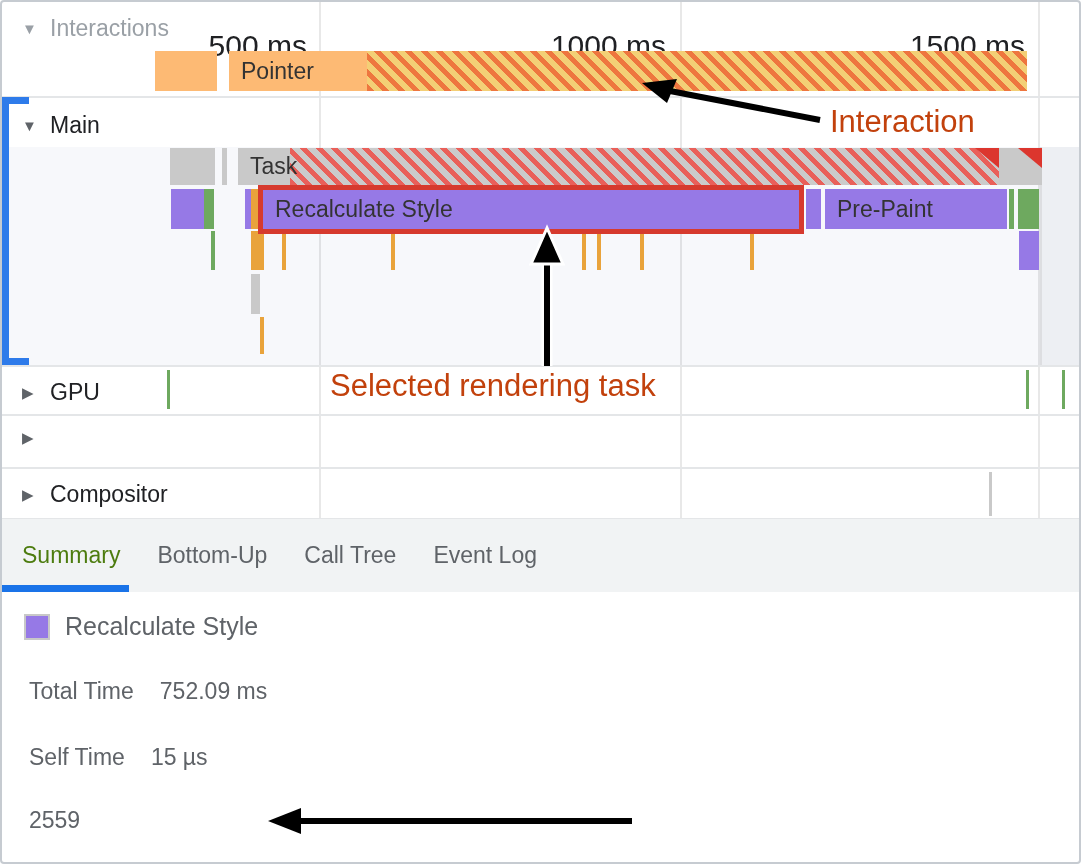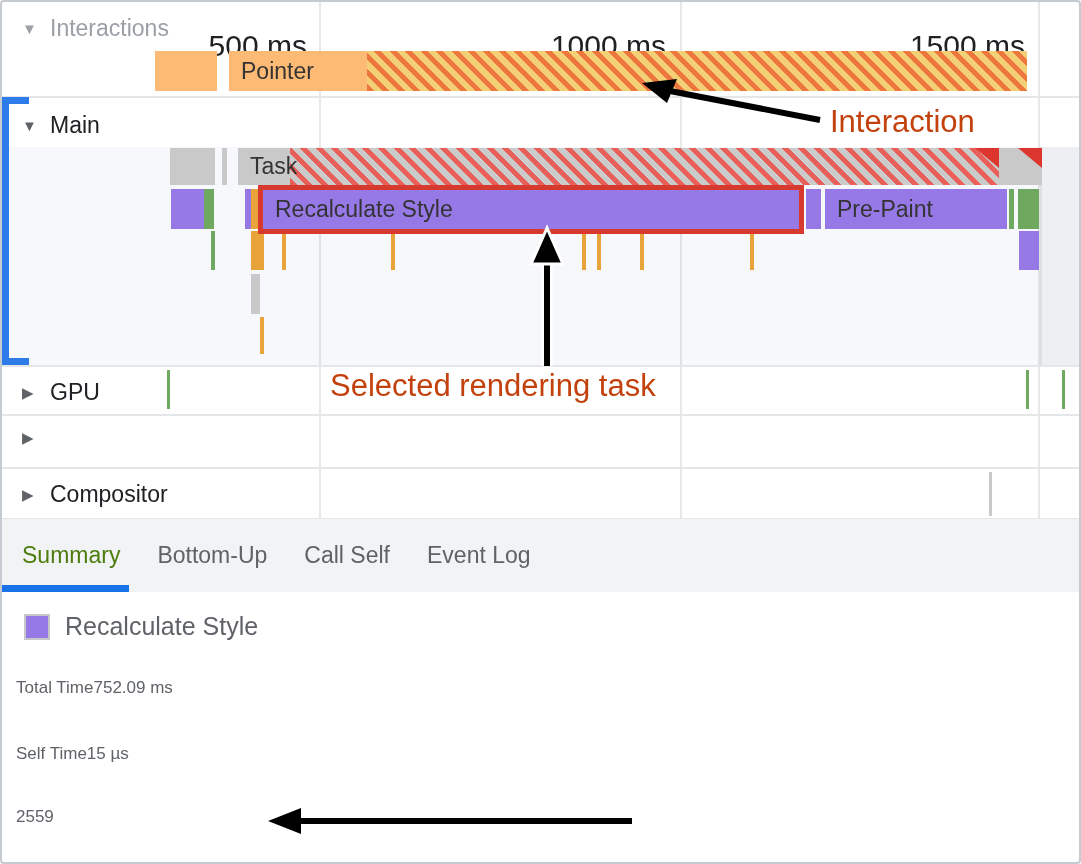--- a/index.html
+++ b/index.html
@@ -39,21 +39,21 @@
   .selection-outline{position:absolute;border:5px solid #d63a2e;background:transparent;z-index:6;}
   
   .tabbar{position:absolute;left:0;top:517px;width:100%;height:73px;background:#f1f3f4;display:flex;align-items:center;padding-left:20px;gap:37px;}
   .tab{font-size:23px;color:#5f6368;cursor:pointer;}
   .tab.active{color:#4d7c0f;}
   .tab-underline{position:absolute;left:0;top:583px;width:127px;height:7px;background:#1a73e8;}
   
   .summary-title{position:absolute;left:22px;top:610px;display:flex;align-items:center;gap:15px;}
   .swatch{width:26px;height:26px;background:#9679e6;border:2px solid #c8c8c8;}
   .summary-title-text{font-size:25px;color:#5f6368;}
-  .summary-row{position:absolute;left:14px;display:flex;font-size:17px;color:#5f6368;white-space:nowrap;}
+  .summary-row{position:absolute;left:27px;display:flex;gap:26px;font-size:23px;color:#5f6368;white-space:nowrap;}
   .summary-row .val{color:#5f6368;}
   
   .annot{position:absolute;font-size:31px;color:#c2410c;white-space:nowrap;z-index:9;}
   .arrows{position:absolute;left:0;top:0;width:1081px;height:864px;z-index:8;pointer-events:none;}
   .flame-layer{position:absolute;left:0;top:0;width:100%;height:100%;}
 </style>
 </head>
 <body>
 
 <div class="stage">
@@ -138,21 +138,21 @@
       <div class="bar green plain" style="left: 1024px; top: 368px; width: 3px; height: 39px;"></div>
       <div class="bar green plain" style="left: 1060px; top: 368px; width: 3px; height: 39px;"></div>
       <div class="bar gray plain" style="left: 987px; top: 470px; width: 3px; height: 44px;"></div>
     </div>
 
   <div class="selection-outline" id="selection-outline" style="left: 256px; top: 183px; width: 546px; height: 49px;"></div>
 
   <div class="tabbar" id="tabbar">
       <div class="tab active">Summary</div>
       <div class="tab">Bottom-Up</div>
-      <div class="tab">Call Self</div>
+      <div class="tab">Call Tree</div>
       <div class="tab">Event Log</div>
     </div>
   <div class="tab-underline"></div>
 
   <div class="summary-title">
     <span class="swatch"></span>
     <span class="summary-title-text">Recalculate Style</span>
   </div>
   <div id="summary-rows">
       <div class="summary-row" style="top: 676px;">

